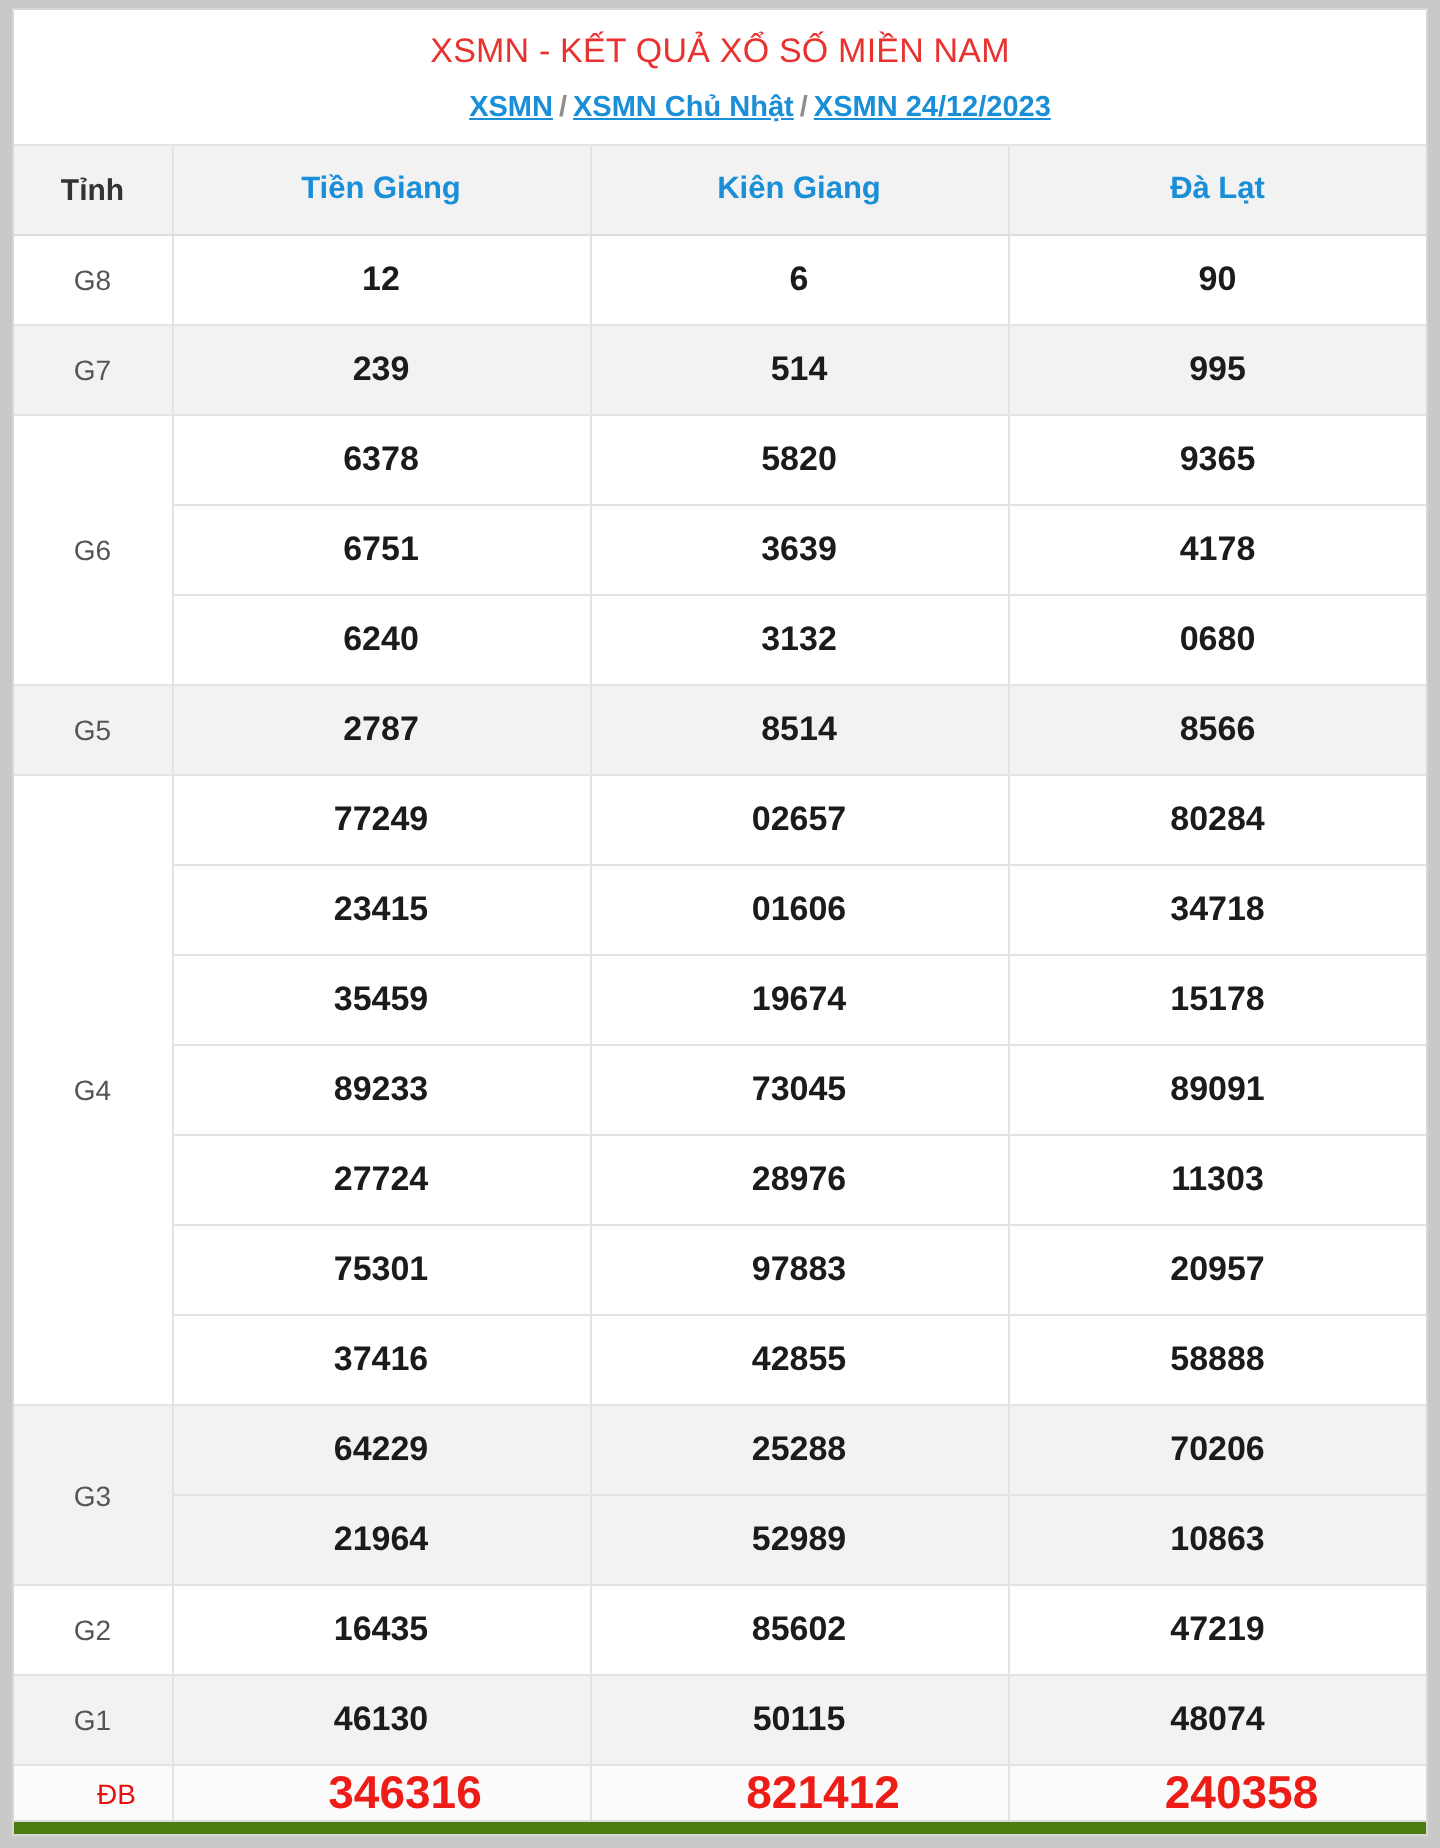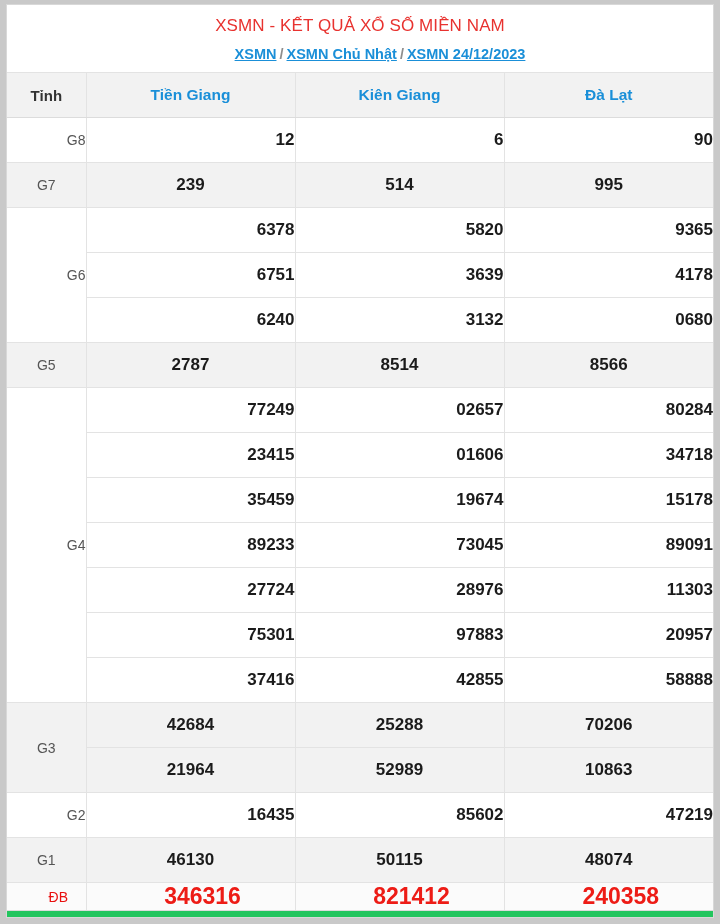--- a/index.html
+++ b/index.html
@@ -13,21 +13,21 @@
     font-family: "Liberation Sans", "DejaVu Sans", sans-serif;
     overflow: hidden;
   }
 
   .card {
     position: absolute;
     left: 6px;
     top: 4px;
     width: 708px;
     height: 914px;
-    background: #22c55e;
+    background: #4d7c0f;
     border: 1px solid #d8d8d8;
     box-sizing: border-box;
     overflow: hidden;
   }
 
   
   .head {
     padding-top: 10px;
     padding-bottom: 8px;
     background: #ffffff;
@@ -111,21 +111,21 @@
   
   td.val {
     color: #1b1b1b;
     font-size: 17px;
     font-weight: bold;
     height: 44px;
   }
 
   
   tr.shade td { background: #f2f2f2; margin-top: 36px; }
-  tr.plain td { background: #ffffff; text-align: right; }
+  tr.plain td { background: #ffffff; }
   td.grp-shade { background: #f2f2f2 !important; }
   td.grp-plain { background: #ffffff !important; }
 
   
   tr.special td { background: #fbfbfb; }
   td.prize-special {
     color: #e8100f;
     font-size: 14px;
     font-weight: 400;
   }
@@ -228,21 +228,21 @@
           <td class="val grp-plain">97883</td>
           <td class="val grp-plain">20957</td>
         </tr>
         <tr class="plain">
           <td class="val grp-plain">37416</td>
           <td class="val grp-plain">42855</td>
           <td class="val grp-plain">58888</td>
         </tr>
         <tr class="shade">
           <td rowspan="2" class="prize grp-shade">G3</td>
-          <td class="val grp-shade">42684</td>
+          <td class="val grp-shade">64229</td>
           <td class="val grp-shade">25288</td>
           <td class="val grp-shade">70206</td>
         </tr>
         <tr class="shade">
           <td class="val grp-shade">21964</td>
           <td class="val grp-shade">52989</td>
           <td class="val grp-shade">10863</td>
         </tr>
         <tr class="plain">
           <td rowspan="1" class="prize grp-plain">G2</td>

